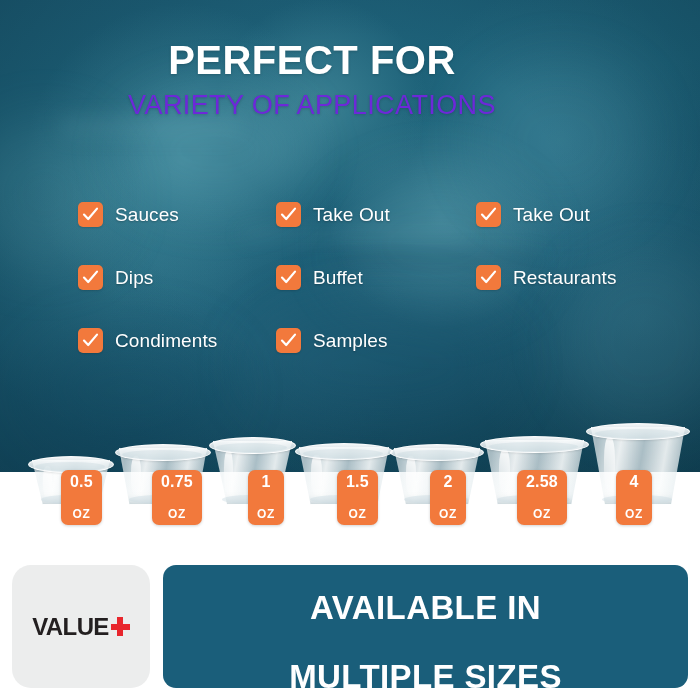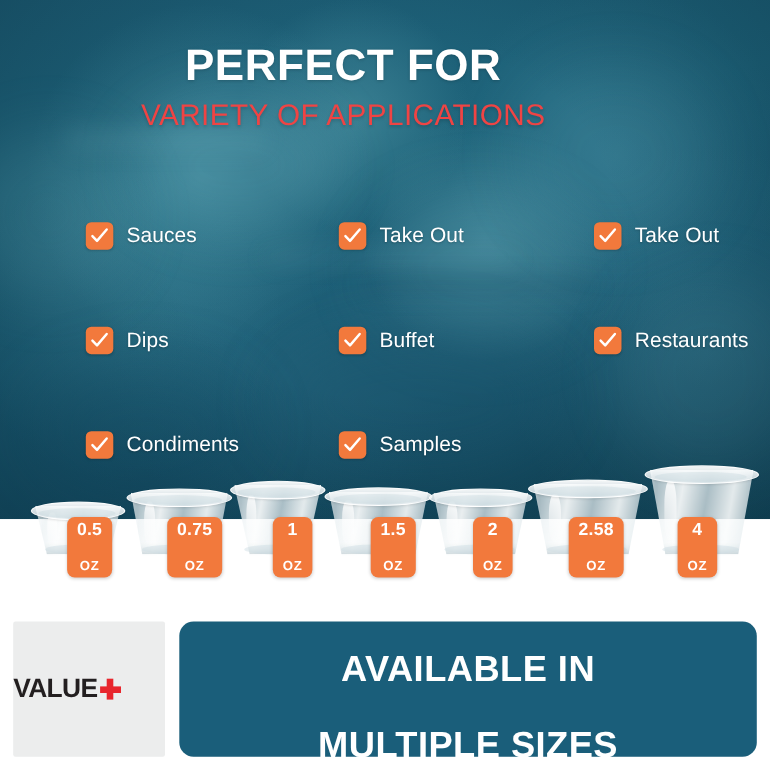--- a/index.html
+++ b/index.html
@@ -40,29 +40,29 @@
     background:radial-gradient(ellipse at 50% 42%, rgba(0,0,0,0) 42%, rgba(8,44,60,.40) 100%);
   }
 
   
   .titles{position:absolute;left:12px;top:40px;width:576px;text-align:center;margin-left:12px;}
   .title-main{
     font-size:40px;font-weight:bold;color:#ffffff;letter-spacing:.5px;
     line-height:1.0;text-shadow:0 1px 3px rgba(0,0,0,.18);
   }
   .title-sub{
-    margin-top:12px;font-size:27px;font-weight:normal;color:#ef4444;
+    margin-top:12px;font-size:27px;font-weight:normal;color:#6d28d9;
     letter-spacing:.4px;line-height:1.0;text-shadow:0 1px 3px rgba(0,0,0,.18);
   }
 
   
   .checklist{
     position:absolute;left:78px;top:183px;width:570px;
     display:grid;grid-template-columns:198px 200px 172px;
-    grid-auto-rows:63px;align-items:center;gap:32px;
+    grid-auto-rows:63px;align-items:center;
   }
   .check-item{display:flex;align-items:center;gap:12px;}
   .check-box{
     width:25px;height:25px;flex:0 0 25px;border-radius:5px;background:#f2793c;
     position:relative;box-shadow:0 1px 2px rgba(0,0,0,.14);
   }
   .check-box svg{position:absolute;left:4px;top:4px;}
   .check-label{
     font-size:19px;color:#ffffff;white-space:nowrap;
     text-shadow:0 1px 2px rgba(0,0,0,.25);letter-spacing:.1px;
@@ -115,22 +115,22 @@
     position:absolute;background:#f2793c;border-radius:7px;color:#fff;
     text-align:center;padding:4px 9px 5px;line-height:1;
     box-shadow:0 1px 3px rgba(0,0,0,.18);
   }
   .size-badge .num{font-size:16px;font-weight:bold;display:block;letter-spacing:.2px;}
   .size-badge .unit{font-size:12px;font-weight:bold;display:block;margin-top:18px;letter-spacing:.6px;}
 
   
   .logo-card{
     position:absolute;left:12px;top:565px;width:138px;height:123px;
-    background:#eceded;border-radius:2px;
-    display:flex;align-items:center;
+    background:#eceded;border-radius:19px;
+    display:flex;align-items:center;justify-content:center;
   }
   .logo-word{
     font-size:24px;font-weight:bold;color:#231f20;letter-spacing:-.6px;
     display:flex;align-items:center;
   }
   .logo-plus{
     display:inline-block;margin-left:2px;position:relative;width:19px;height:19px;
   }
   .logo-plus:before,.logo-plus:after{
     content:"";position:absolute;background:#e8262d;

